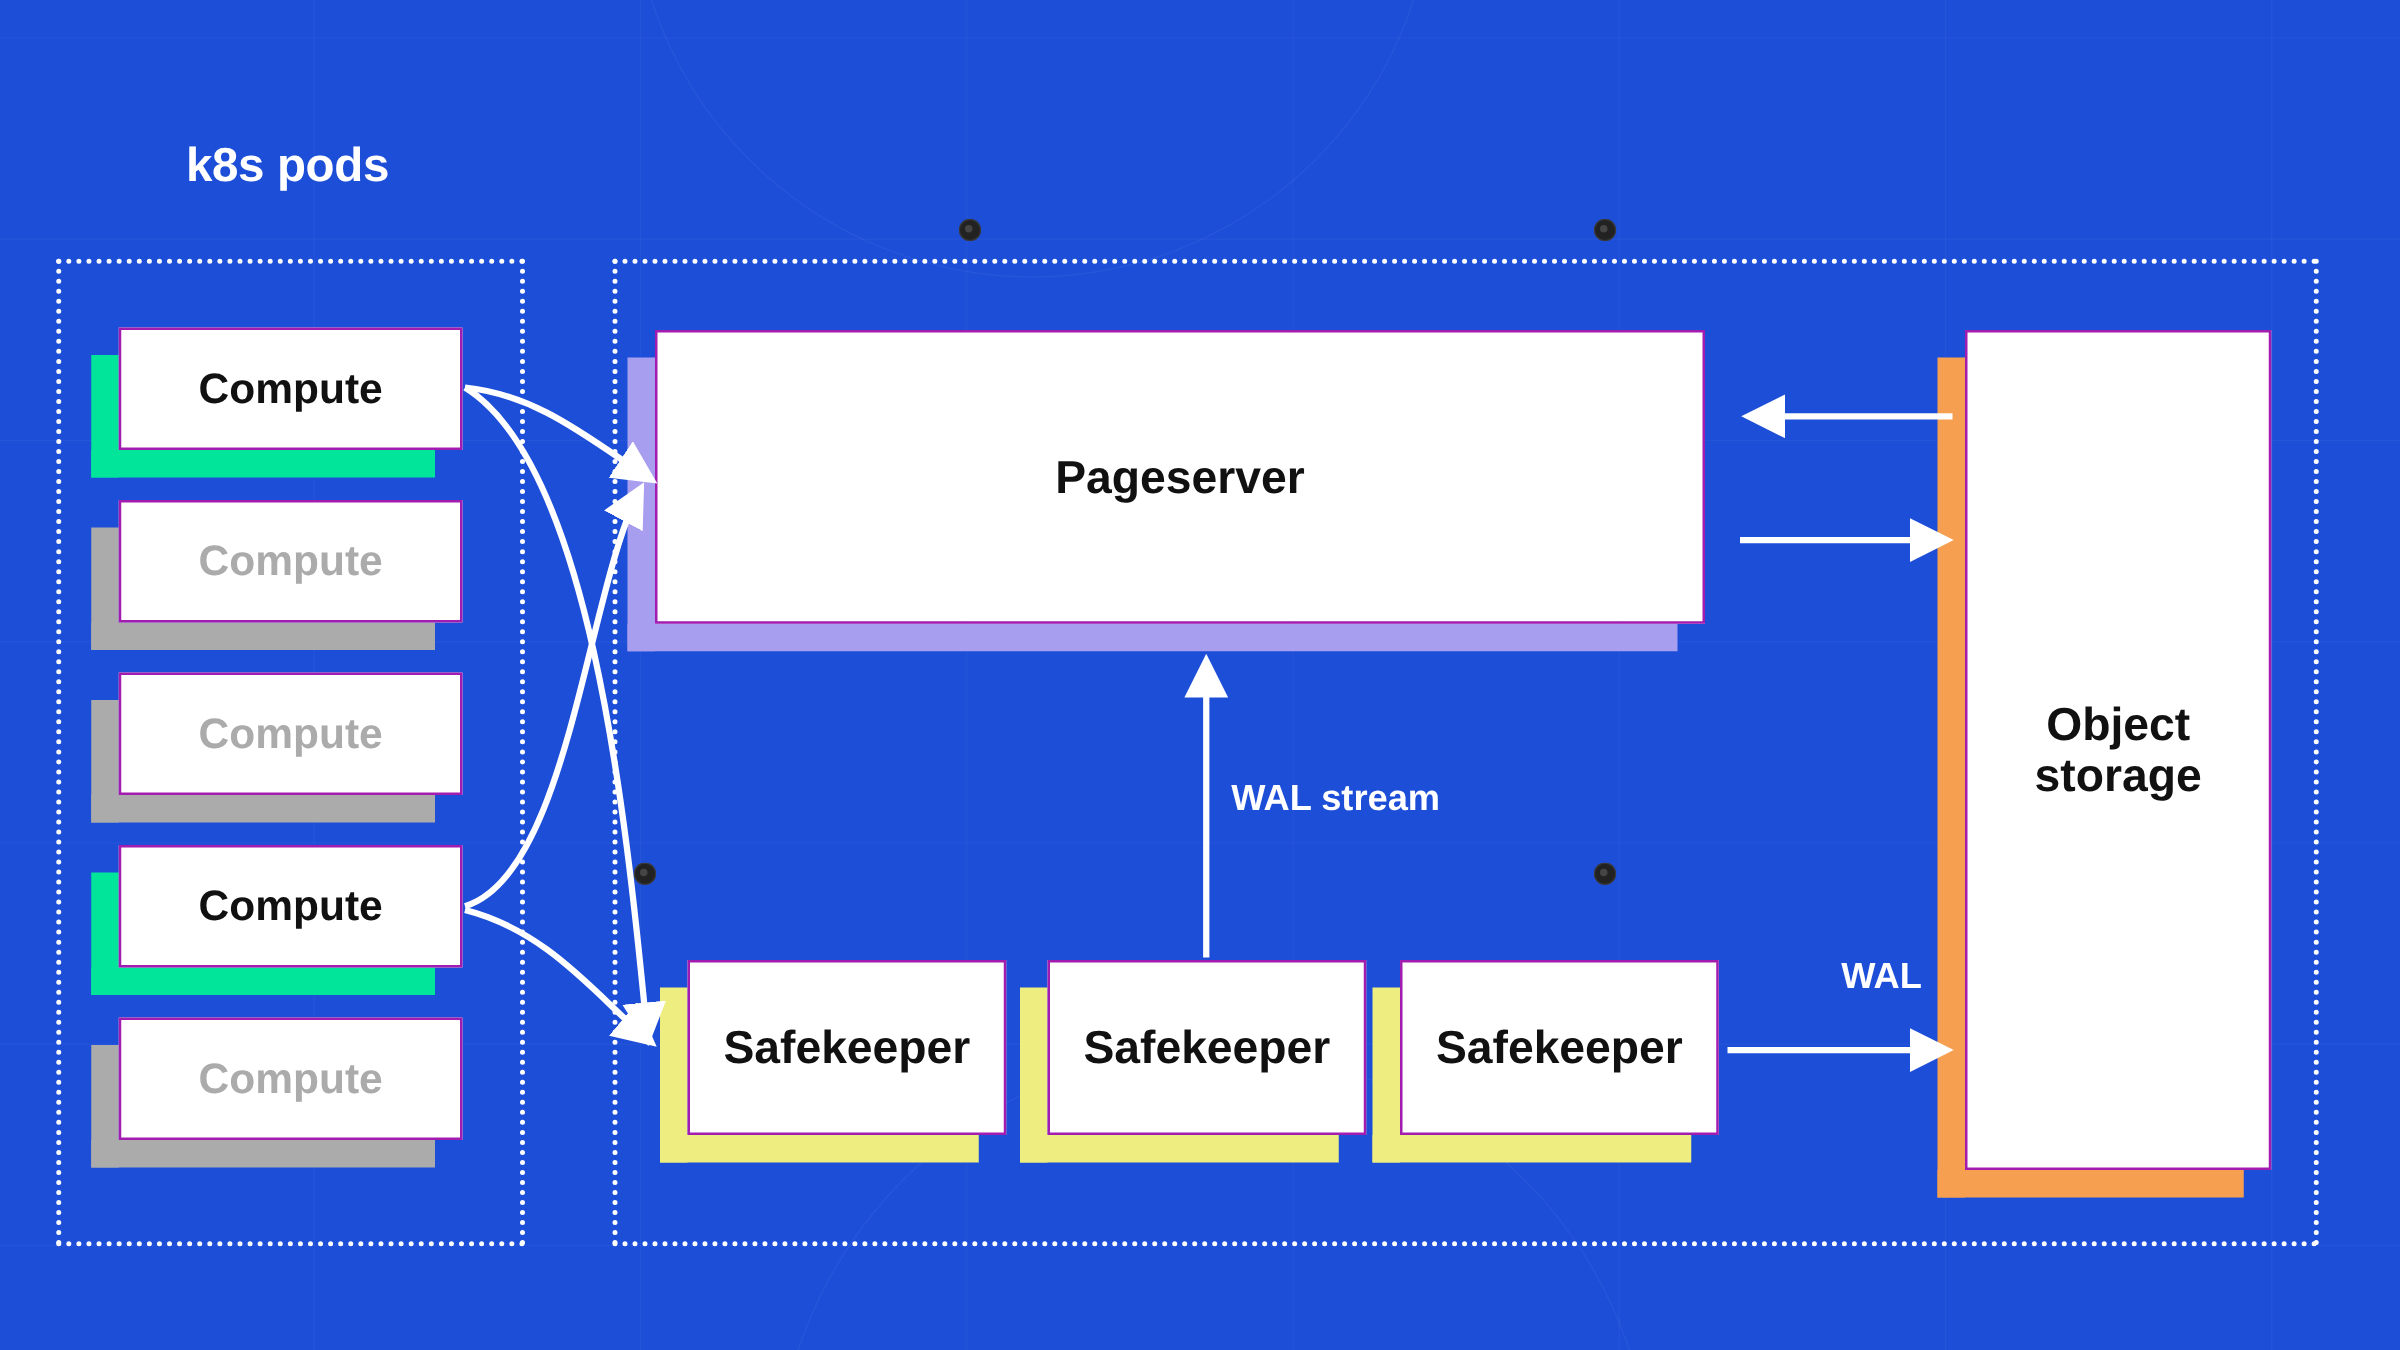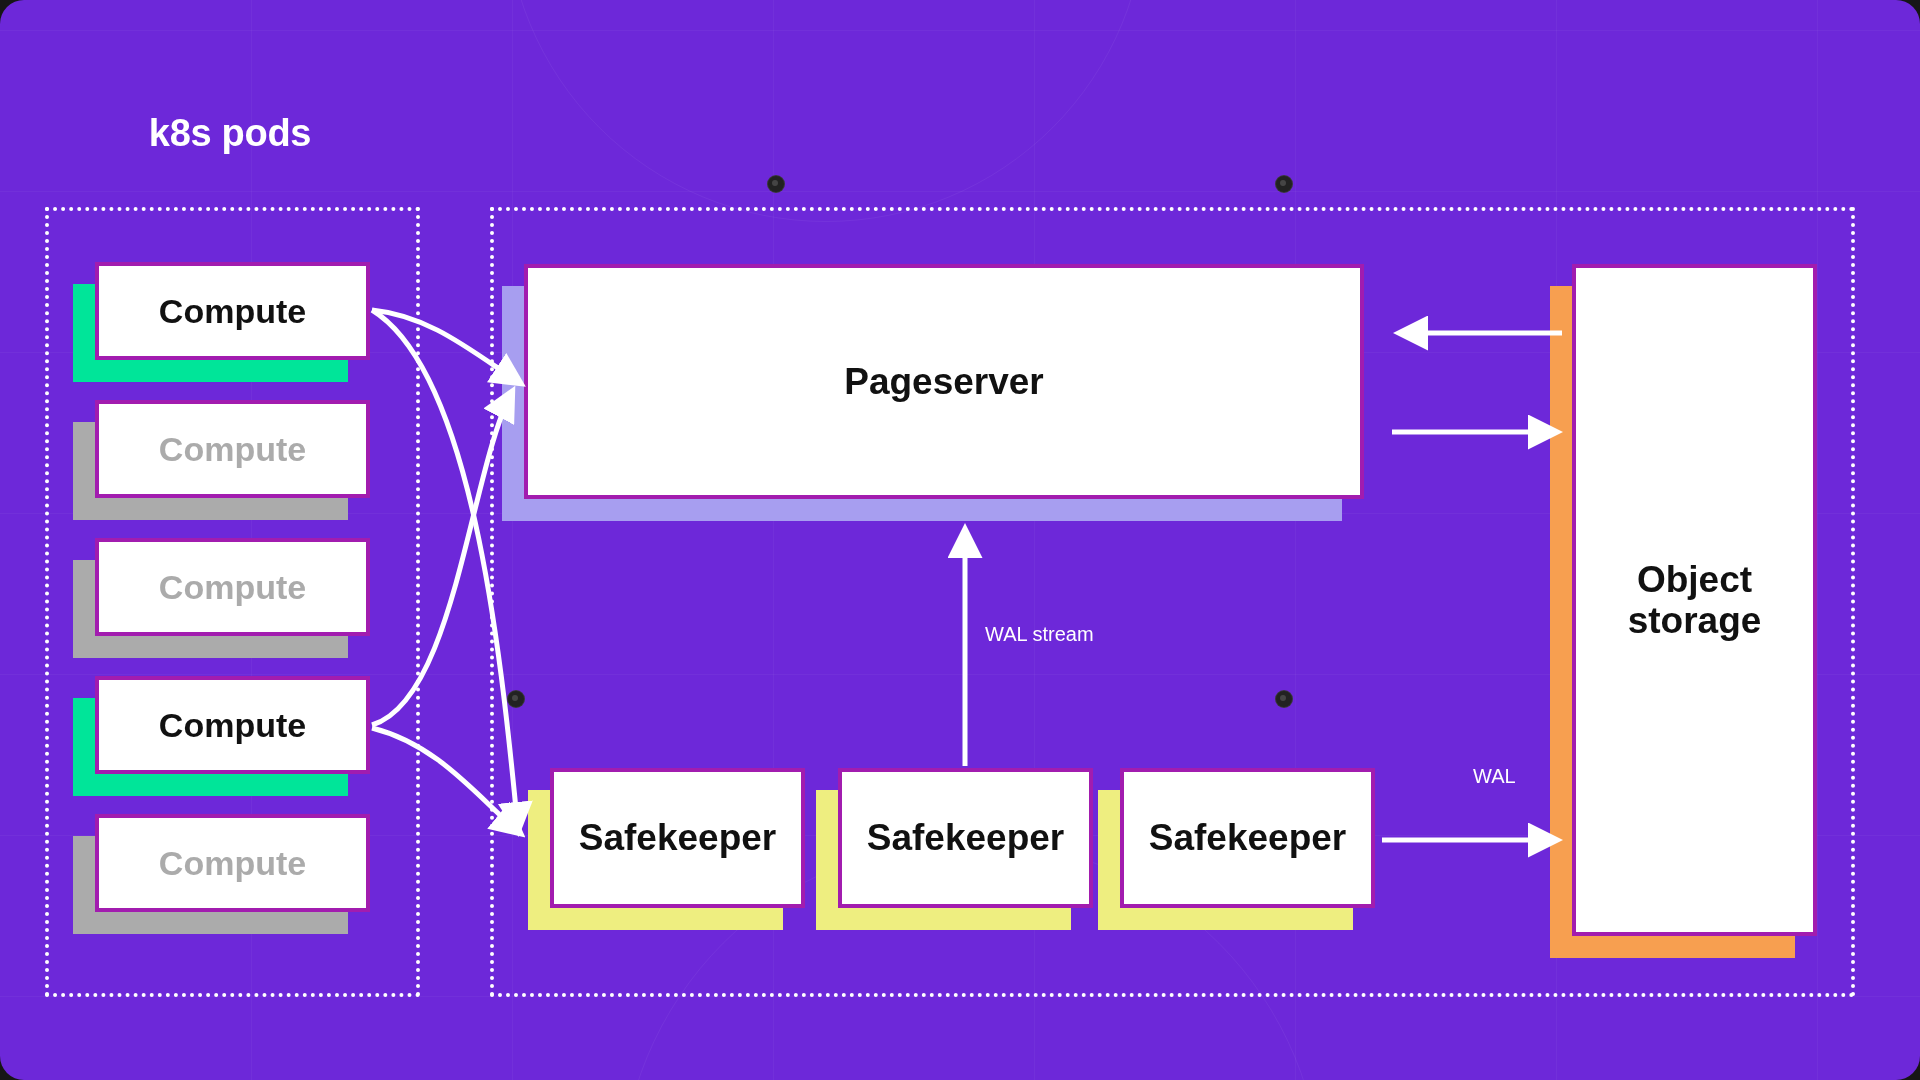--- a/index.html
+++ b/index.html
@@ -7,23 +7,22 @@
     padding: 0;
     background: #161616;
   }
   body {
     font-family: "Liberation Sans", sans-serif;
   }
   #stage {
     position: relative;
     width: 1920px;
     height: 1080px;
-    background: #6d28d9;
+    background: #1d4ed8;
     overflow: hidden;
-    border-radius: 24px;
   }
   
   .bg-grid {
     position: absolute;
     inset: 0;
     background-image:
       linear-gradient(to right, rgba(255,255,255,0.035) 1px, transparent 1px),
       linear-gradient(to bottom, rgba(255,255,255,0.035) 1px, transparent 1px);
     background-size: 261px 161px;
     background-position: -10px 30px;
@@ -81,21 +80,21 @@
     left: -22px;
     top: 22px;
     width: 100%;
     height: 100%;
     box-sizing: border-box;
   }
   .node .face {
     position: absolute;
     inset: 0;
     background: #ffffff;
-    border: 4px solid #a21caf;
+    border: 2px solid #a21caf;
     box-sizing: border-box;
     display: flex;
     align-items: center;
     justify-content: center;
     text-align: center;
     color: #111111;
     font-weight: bold;
     line-height: 1.12;
   }
   .node.muted .face { color: #ababab; }
@@ -111,22 +110,22 @@
     left: 0; top: 0;
     width: 1920px;
     height: 1080px;
     pointer-events: none;
   }
 
   
   .edge-label {
     position: absolute;
     color: #ffffff;
-    font-size: 20px;
-    font-weight: normal;
+    font-size: 29px;
+    font-weight: bold;
     white-space: nowrap;
   }
 </style>
 </head>
 <body>
 
 <div id="stage">
 
   <div class="bg-grid"></div>
   <div class="bg-arc" style="left:505px; top:-420px; width:640px; height:640px;"></div>

